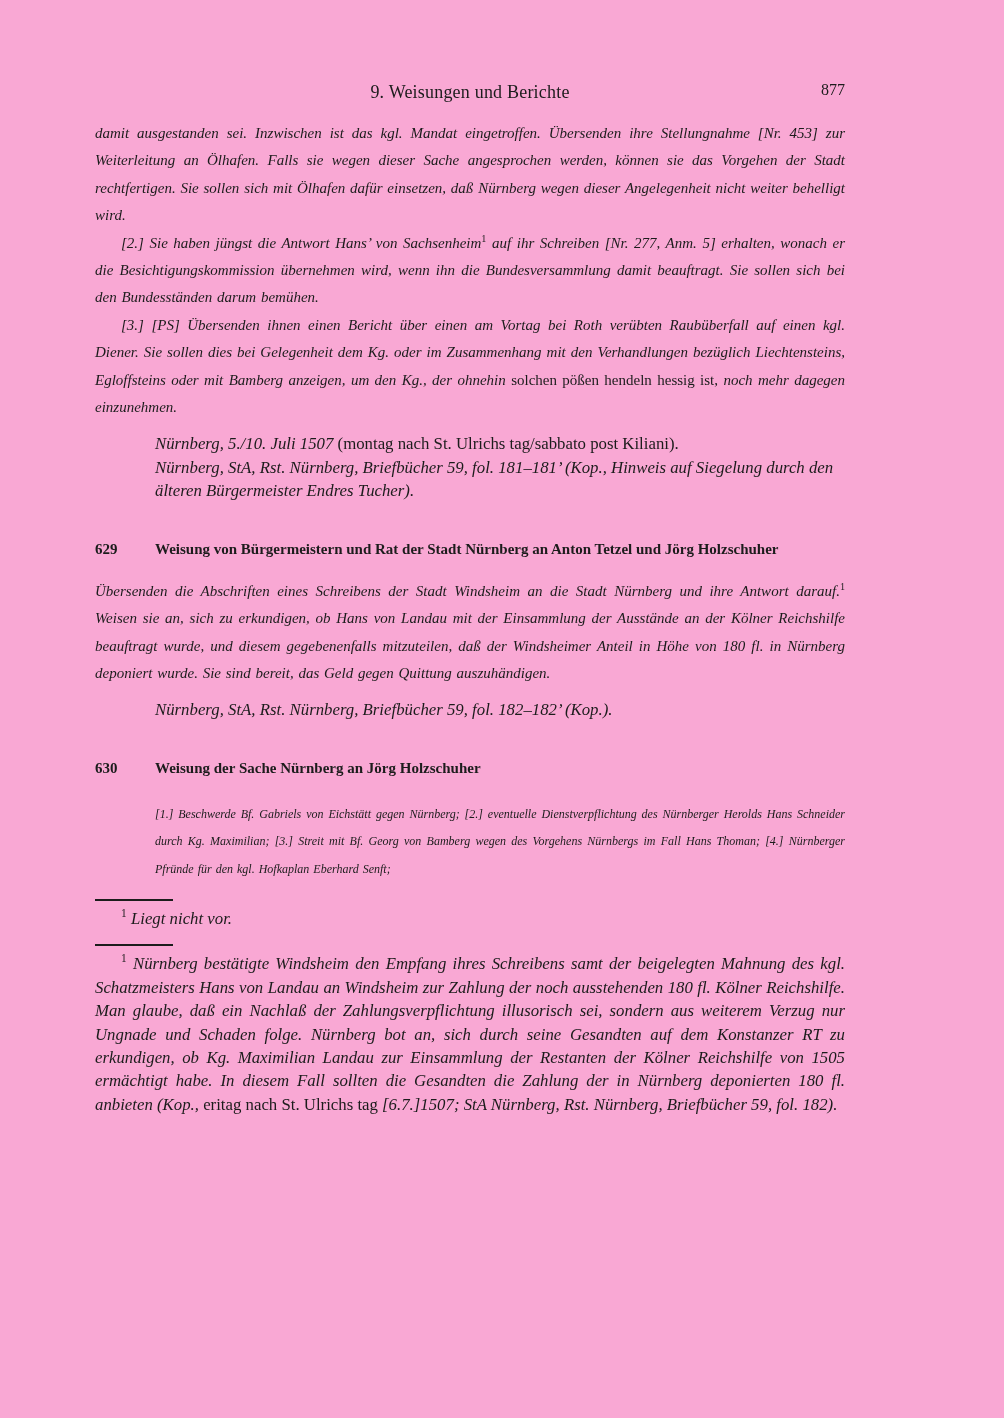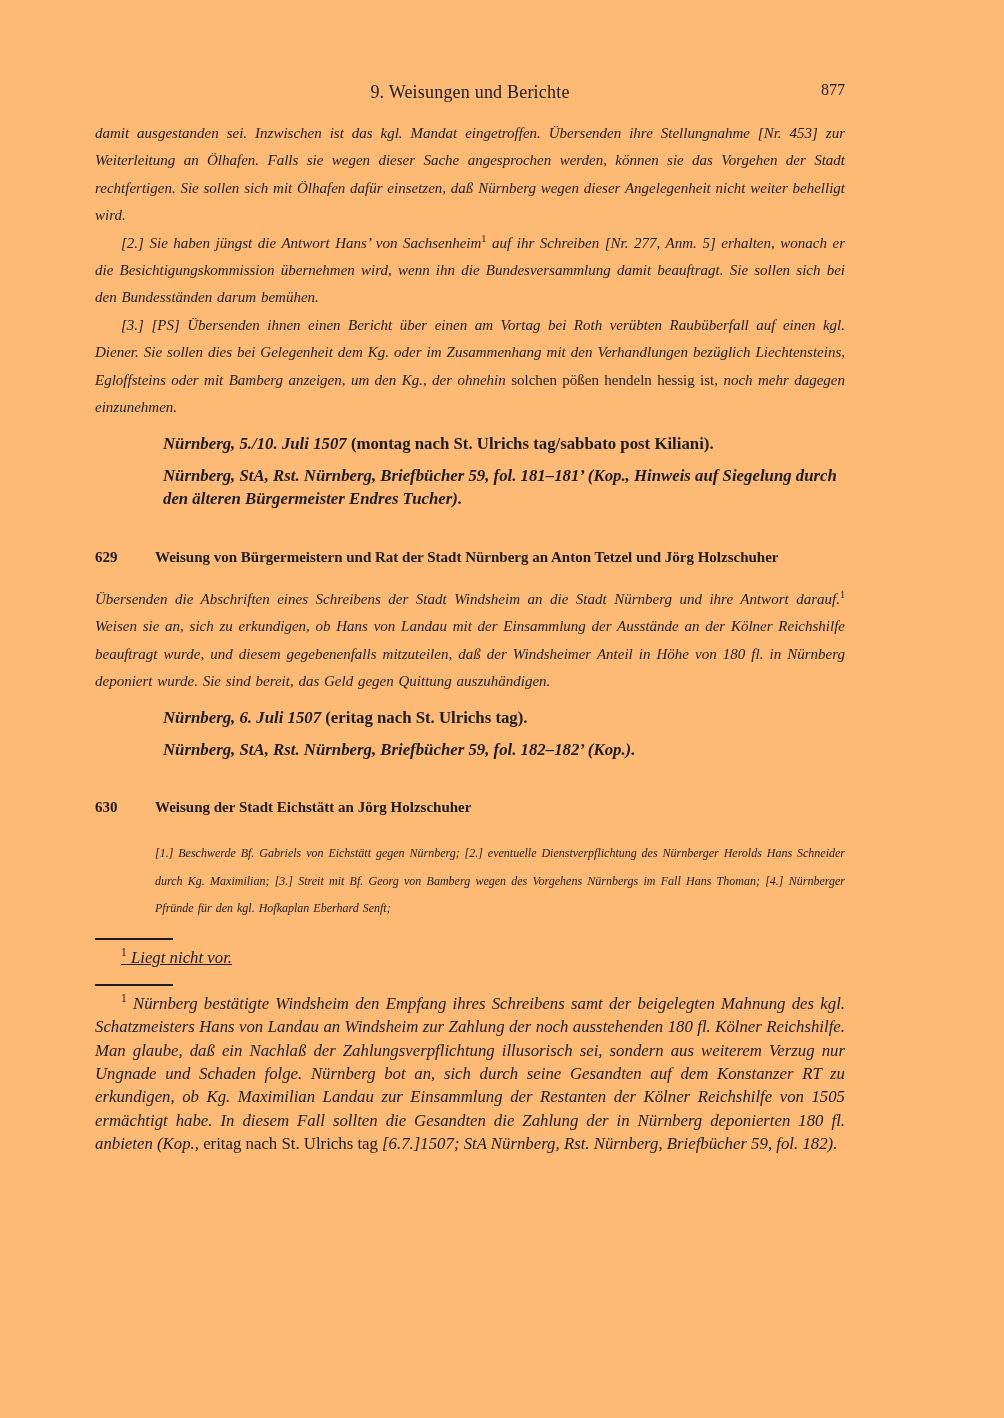--- a/index.html
+++ b/index.html
@@ -4,21 +4,21 @@
 <style>
   html, body {
     margin: 0;
     padding: 0;
     background: #e8e8e8;
   }
   .page {
     position: relative;
     width: 1004px;
     height: 1418px;
-    background: #fdba74;
+    background: #f9a8d4;
     color: #1c1c1c;
     font-family: "Liberation Serif", "DejaVu Serif", serif;
     overflow: hidden;
     box-sizing: border-box;
   }
   .content {
     position: absolute;
     left: 95px;
     top: 0;
     width: 750px;
@@ -63,21 +63,21 @@
     vertical-align: super;
   }
   
   .src-block {
     margin: 11px 0 0 60px;
     width: 690px;
     font-size: 16.8px;
     line-height: 23.4px;
     text-align: left;
   }
-  .src-block p { margin: 8px; font-weight: bold; }
+  .src-block p { margin: 0; }
   
   .section-heading {
     display: flex;
     margin-top: 31px;
     font-weight: bold;
     font-size: 15px;
     line-height: 31px;
     font-style: normal;
   }
   .section-heading .num {
@@ -108,21 +108,21 @@
   .footnote-rule {
     width: 78px;
     border: 0;
     border-top: 2px solid #1c1c1c;
     margin: 0 0 6px 0;
   }
   .footnote-block p {
     margin: 0;
     text-indent: 26px;
   }
-  .mt-extra { margin-top: 16px; text-decoration: underline; }
+  .mt-extra { margin-top: 16px; }
 </style>
 </head>
 <body>
 
 <div class="page">
   <div class="content">
 
     <div class="running-head-row">
       <div class="running-head-center">9. Weisungen und Berichte</div>
       <div class="running-head-pagenum">877</div>
@@ -142,27 +142,26 @@
     <div class="section-heading">
       <div class="num">629</div>
       <div class="title">Weisung von Bürgermeistern und Rat der Stadt Nürnberg an Anton Tetzel und Jörg Holzschuher</div>
     </div>
 
     <div class="bodytext after-heading">
       <p><span class="s-i">Übersenden die Abschriften eines Schreibens der Stadt Windsheim an die Stadt Nürnberg und ihre Antwort darauf.</span><sup class="s-sup">1</sup><span class="s-i"> Weisen sie an, sich zu erkundigen, ob Hans von Landau mit der Einsammlung der Ausstände an der Kölner Reichshilfe beauftragt wurde, und diesem gegebenenfalls mitzuteilen, daß der Windsheimer Anteil in Höhe von 180 fl. in Nürnberg deponiert wurde. Sie sind bereit, das Geld gegen Quittung auszuhändigen.</span></p>
     </div>
 
     <div class="src-block">
-      <p><span class="s-i">Nürnberg, 6. Juli 1507</span><span class="s-r"> (eritag nach St. Ulrichs tag).</span></p>
       <p><span class="s-i">Nürnberg, StA, Rst. Nürnberg, Briefbücher 59, fol. 182–182’ (Kop.).</span></p>
     </div>
 
     <div class="section-heading">
       <div class="num">630</div>
-      <div class="title">Weisung der Stadt Eichstätt an Jörg Holzschuher</div>
+      <div class="title">Weisung der Sache Nürnberg an Jörg Holzschuher</div>
     </div>
 
     <div class="summary-indent">
       <p><span class="s-i">[1.] Beschwerde Bf. Gabriels von Eichstätt gegen Nürnberg; [2.] eventuelle Dienstverpflichtung des Nürnberger Herolds Hans Schneider durch Kg. Maximilian; [3.] Streit mit Bf. Georg von Bamberg wegen des Vorgehens Nürnbergs im Fall Hans Thoman; [4.] Nürnberger Pfründe für den kgl. Hofkaplan Eberhard Senft;</span></p>
     </div>
 
     <div class="footnote-block mt-extra">
       <hr class="footnote-rule">
       <p><sup class="s-sup">1</sup><span class="s-i"> Liegt nicht vor.</span></p>
     </div>

